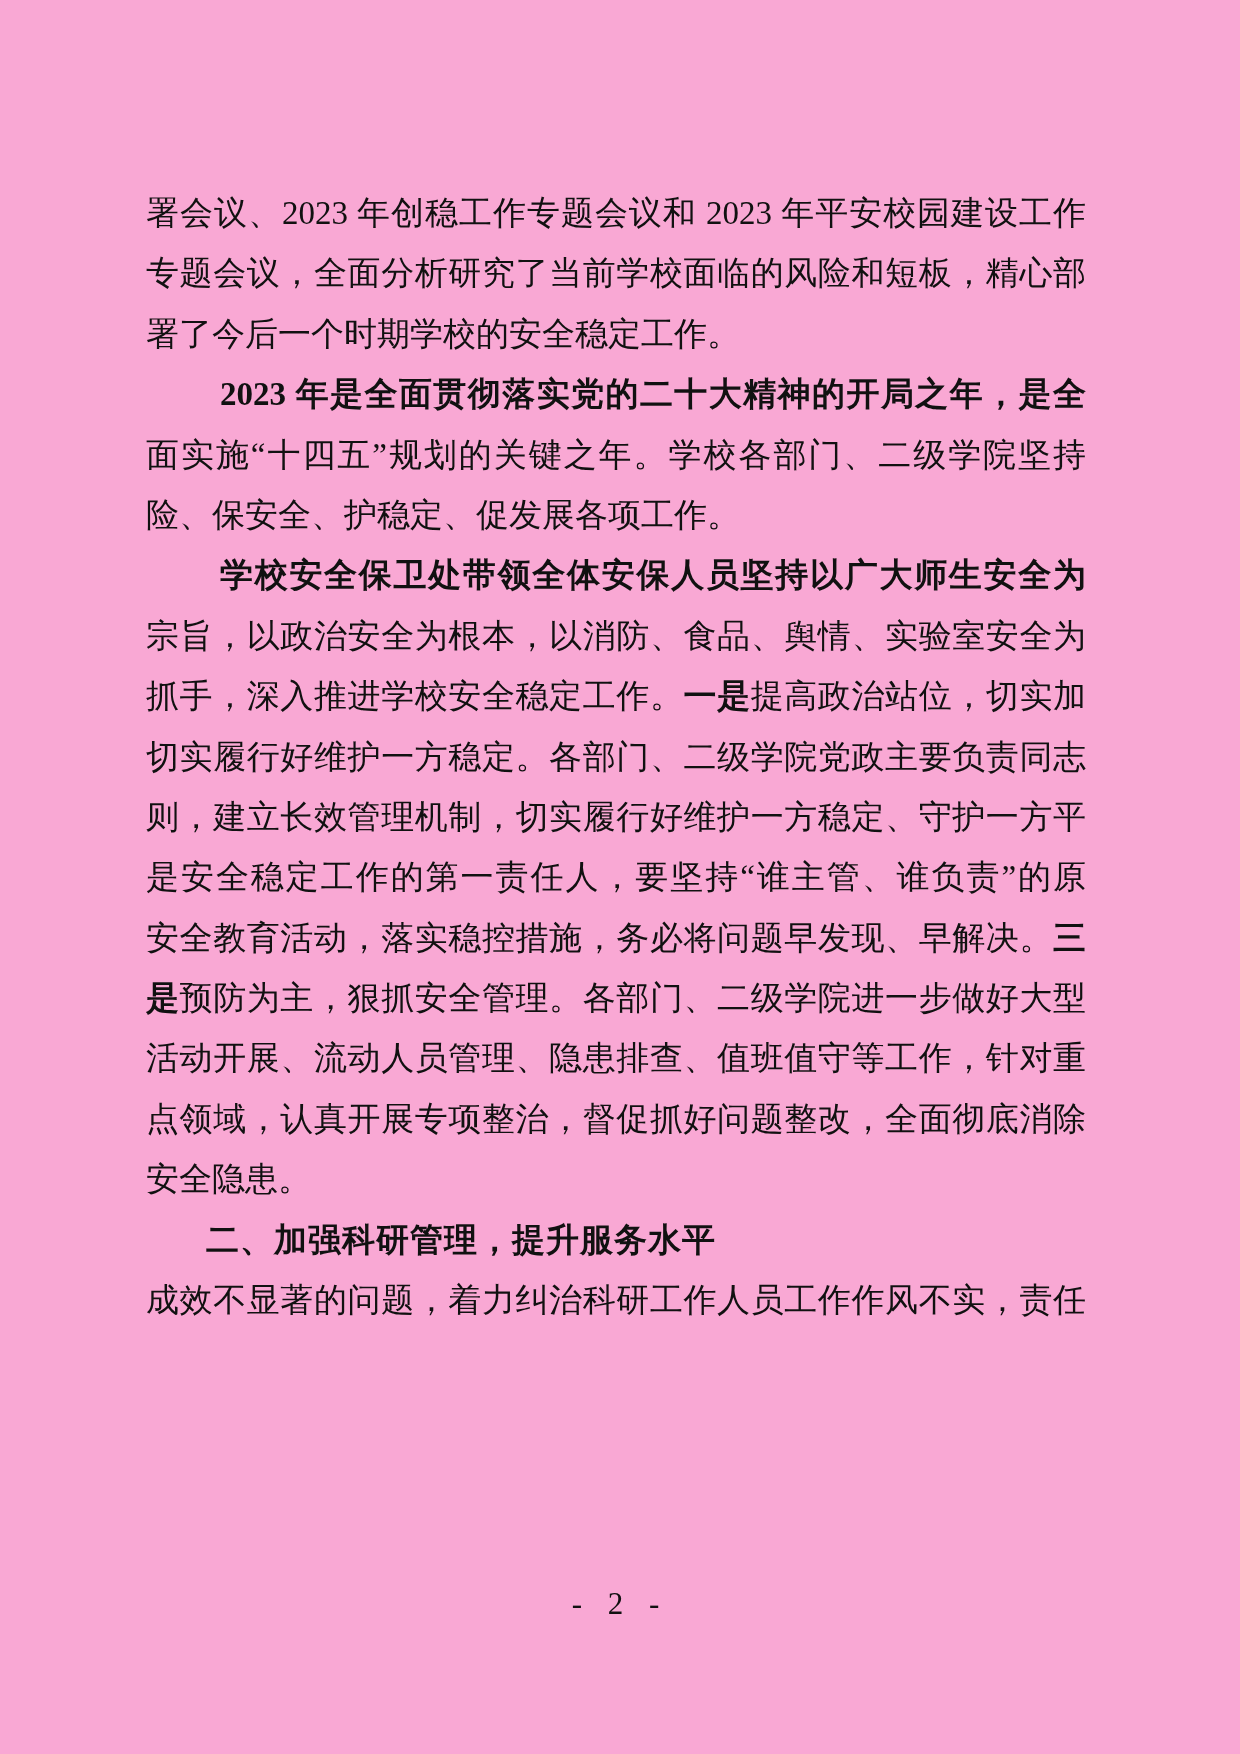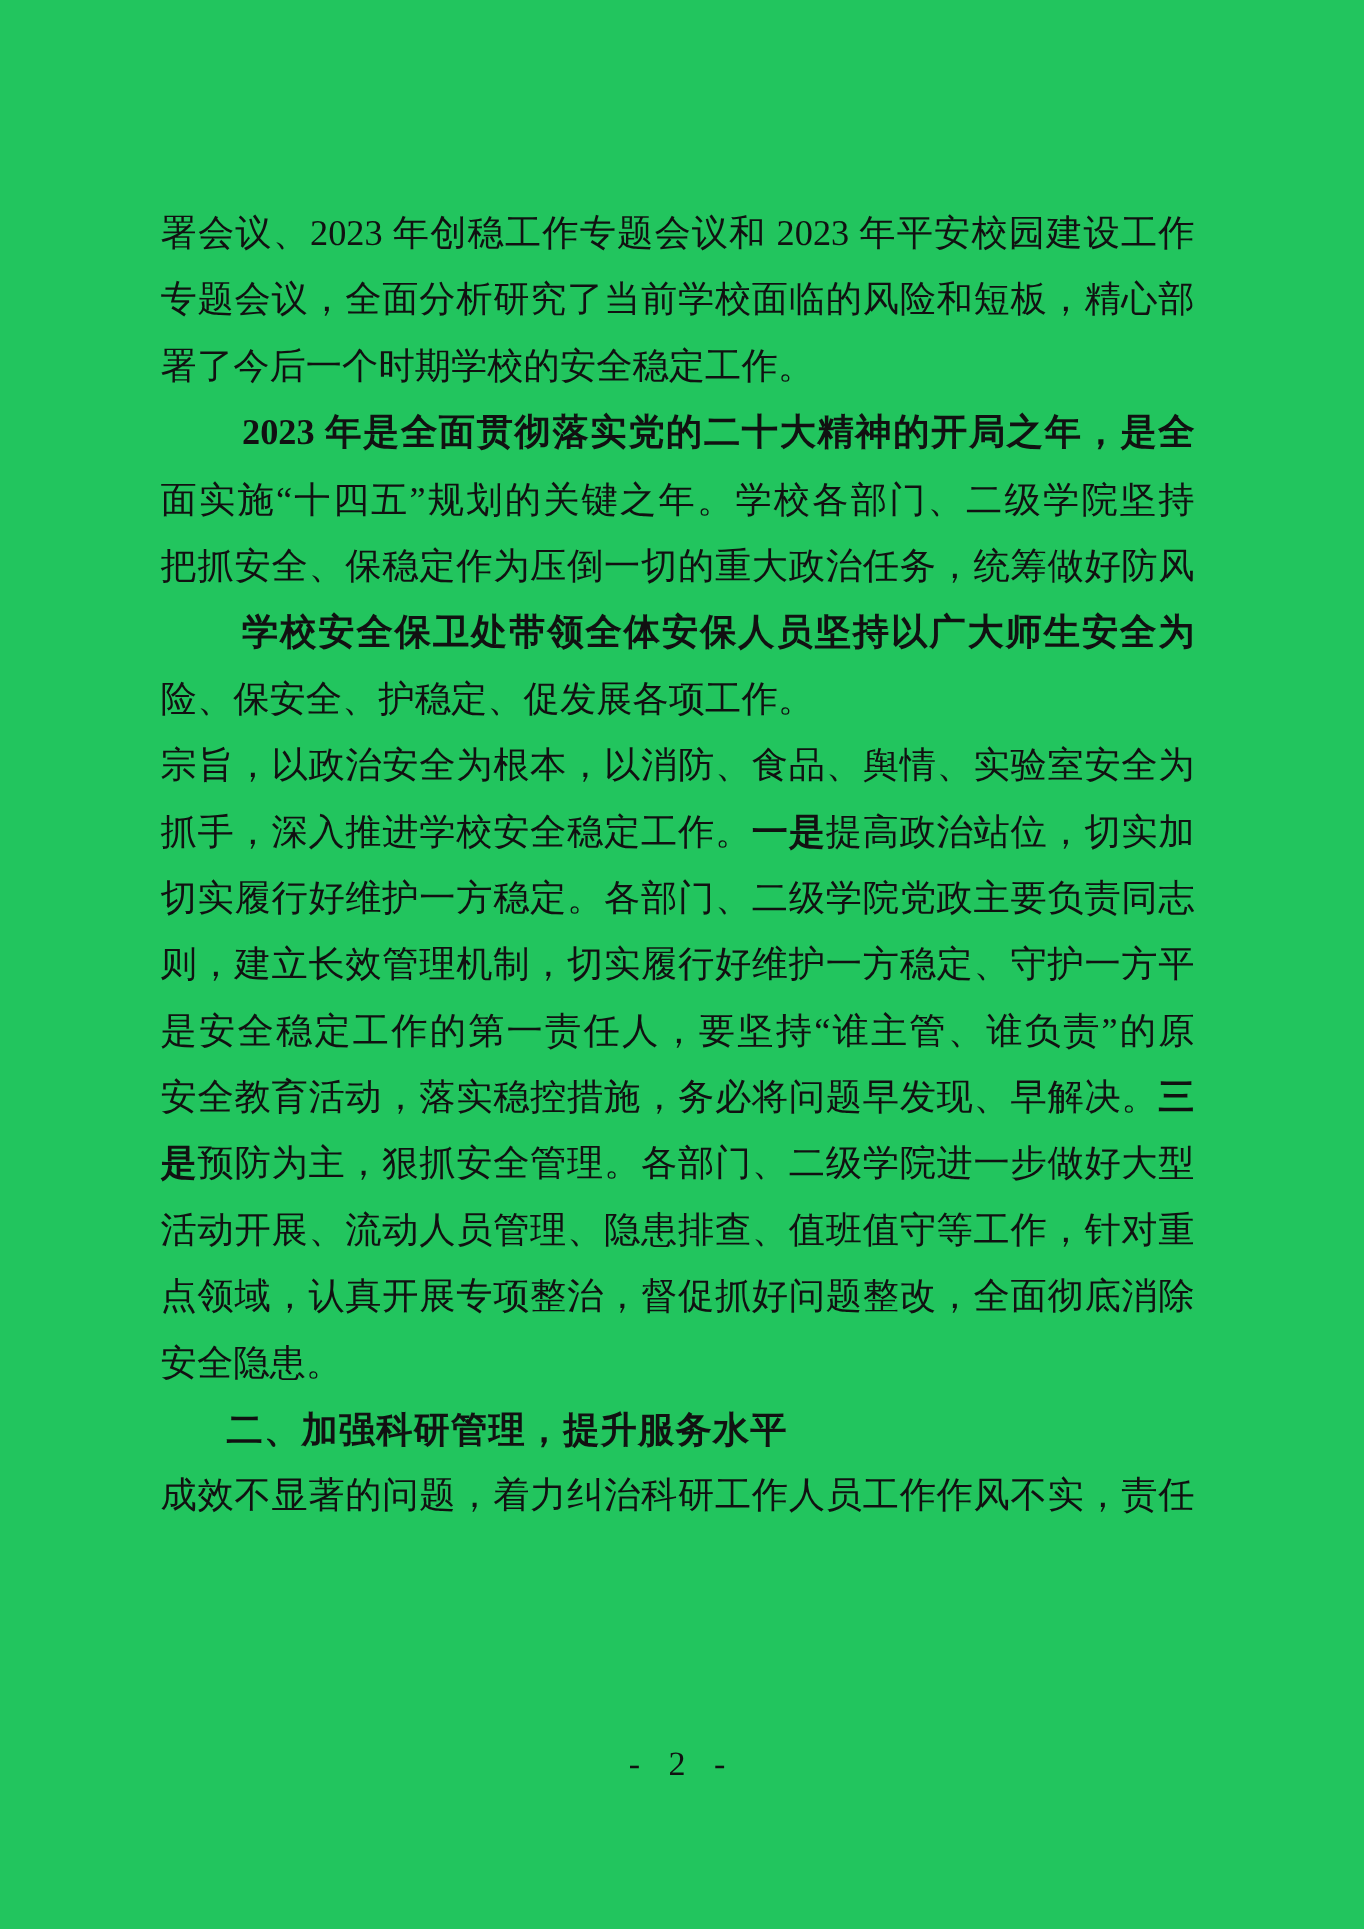--- a/index.html
+++ b/index.html
@@ -5,21 +5,21 @@
   html, body {
     margin: 0;
     padding: 0;
     background: #e8e8e8;
   }
   .page {
     position: relative;
     width: 1240px;
     height: 1754px;
     margin: 0 auto;
-    background: #22c55e;
+    background: #f9a8d4;
     color: #111111;
     font-family: "Liberation Serif", serif;
     overflow: hidden;
   }
   .doc-body {
     position: absolute;
     left: 146px;
     top: 183px;
     width: 940px;
   }
@@ -65,23 +65,22 @@
 </head>
 <body>
 
 <div class="page">
   <div class="doc-body">
       <div class="line full"><span class="seg">署会议、2023 年创稳工作专题会议和 2023 年平安校园建设工作</span></div>
       <div class="line full"><span class="seg">专题会议，全面分析研究了当前学校面临的风险和短板，精心部</span></div>
       <div class="line"><span class="seg">署了今后一个时期学校的安全稳定工作。</span></div>
       <div class="line full indent"><span class="seg">2023 年是全面贯彻落实党的二十大精神的开局之年，是全</span></div>
       <div class="line full"><span class="seg">面实施“十四五”规划的关键之年。学校各部门、二级学院坚持</span></div>
-      <div class="line full"><span class="seg">把抓安全、保稳定作为压倒一切的重大政治任务，统筹做好防风</span></div>
+      <div class="line"><span class="seg">险、保安全、护稳定、促发展各项工作。</span></div>
       <div class="line full indent"><span class="seg">学校安全保卫处带领全体安保人员坚持以广大师生安全为</span></div>
-      <div class="line"><span class="seg">险、保安全、护稳定、促发展各项工作。</span></div>
       <div class="line full"><span class="seg">宗旨，以政治安全为根本，以消防、食品、舆情、实验室安全为</span></div>
       <div class="line full"><span class="seg">抓手，深入推进学校安全稳定工作。</span><span class="seg bold">一是</span><span class="seg">提高政治站位，切实加</span></div>
       <div class="line full"><span class="seg">切实履行好维护一方稳定。各部门、二级学院党政主要负责同志</span></div>
       <div class="line full"><span class="seg">则，建立长效管理机制，切实履行好维护一方稳定、守护一方平</span></div>
       <div class="line full"><span class="seg">是安全稳定工作的第一责任人，要坚持“谁主管、谁负责”的原</span></div>
       <div class="line full"><span class="seg">安全教育活动，落实稳控措施，务必将问题早发现、早解决。</span><span class="seg bold">三</span></div>
       <div class="line full"><span class="seg bold">是</span><span class="seg">预防为主，狠抓安全管理。各部门、二级学院进一步做好大型</span></div>
       <div class="line full"><span class="seg">活动开展、流动人员管理、隐患排查、值班值守等工作，针对重</span></div>
       <div class="line full"><span class="seg">点领域，认真开展专项整治，督促抓好问题整改，全面彻底消除</span></div>
       <div class="line"><span class="seg">安全隐患。</span></div>

